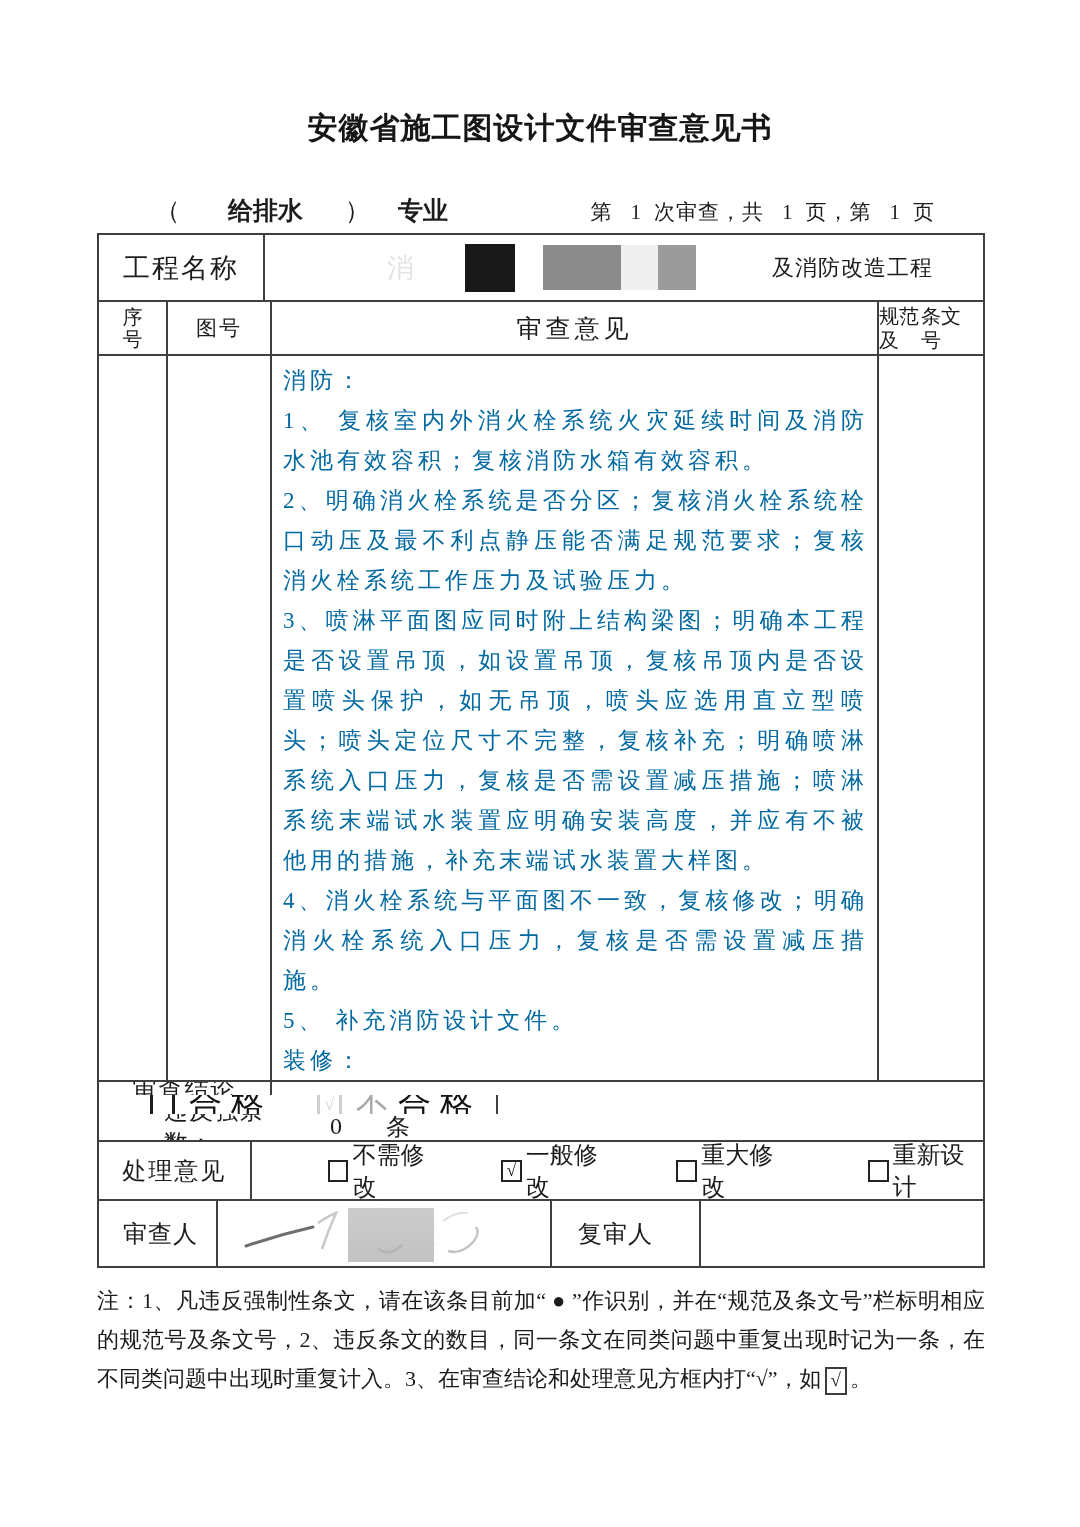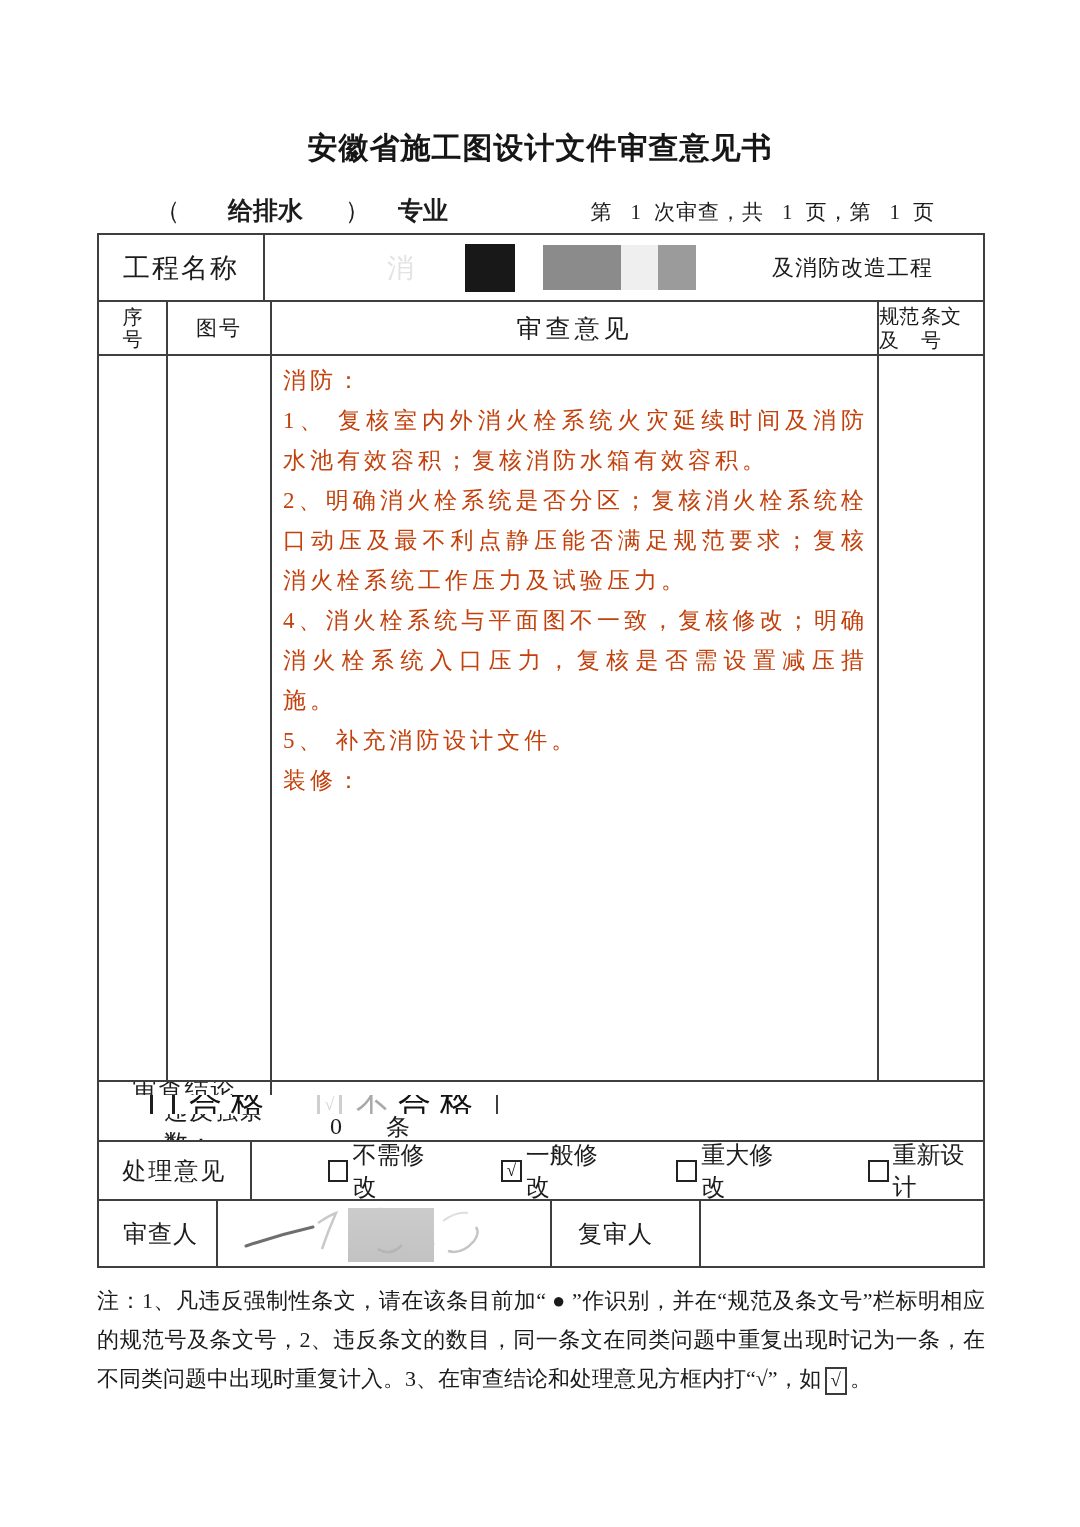--- a/index.html
+++ b/index.html
@@ -5,21 +5,21 @@
   html,body { margin:0; padding:0; }
   body {
     width:1080px; height:1527px;
     background:#ffffff;
     position:relative;
     font-family:"Liberation Serif","DejaVu Serif",serif;
     color:#1c1c1c;
     overflow:hidden;
   }
   .title {
-    position:absolute; top:128px; left:0; width:1080px;
+    position:absolute; top:108px; left:0; width:1080px;
     text-align:center;
     font-family:"Liberation Sans","DejaVu Sans",sans-serif;
     font-weight:bold; font-size:30px; letter-spacing:1px;
     color:#161616;
   }
   .subtitle {
     position:absolute; top:194px; left:155px; right:145px;
     display:flex; justify-content:space-between; align-items:baseline;
   }
   .sub-left { font-size:25px; display:flex; align-items:baseline; }
@@ -66,21 +66,21 @@
   .c-spec{ width:84px; font-size:20px; line-height:24px; }
 
   
   .r3 { height:724px; }
   .r3 .tcell { align-items:flex-start; }
   .r3 .c-op { justify-content:flex-start; }
   .op-body { padding:5px 9px 0 11px; width:100%; box-sizing:border-box; }
   .op-body p {
     margin:0; font-size:23px; line-height:40px;
     text-align:justify; text-justify:inter-ideograph;
-    color:#c2410c;
+    color:#0369a1;
   }
 
   
   .r4 { height:58px;flex-direction:column; }
   .r4 .label-cell { width:173px; font-size:24px; letter-spacing:2px; }
   .r4 .choice-cell { width:399px; justify-content:flex-start; }
   .r4 .viol-cell { width:312px; justify-content:space-between; font-size:24px;padding-left:40px; }
   .chk-group { display:flex; align-items:center; }
   .chk-box {
     width:25px; height:25px; border:3px solid #1d1d1d;
@@ -183,20 +183,21 @@
   </div>
 
   <div class="trow r3">
     <div class="tcell c-seq"></div>
     <div class="tcell c-dwg"></div>
     <div class="tcell c-op">
       <div class="op-body">
         <p>消防：</p>
         <p>1、 复核室内外消火栓系统火灾延续时间及消防水池有效容积；复核消防水箱有效容积。</p>
         <p>2、明确消火栓系统是否分区；复核消火栓系统栓口动压及最不利点静压能否满足规范要求；复核消火栓系统工作压力及试验压力。</p>
+        <p>3、喷淋平面图应同时附上结构梁图；明确本工程是否设置吊顶，如设置吊顶，复核吊顶内是否设置喷头保护，如无吊顶，喷头应选用直立型喷头；喷头定位尺寸不完整，复核补充；明确喷淋系统入口压力，复核是否需设置减压措施；喷淋系统末端试水装置应明确安装高度，并应有不被他用的措施，补充末端试水装置大样图。</p>
         <p>4、消火栓系统与平面图不一致，复核修改；明确消火栓系统入口压力，复核是否需设置减压措施。</p>
         <p>5、 补充消防设计文件。</p>
         <p>装修：</p>
 
       </div>
     </div>
     <div class="tcell c-spec end"></div>
   </div>
 
   <div class="trow r4">

